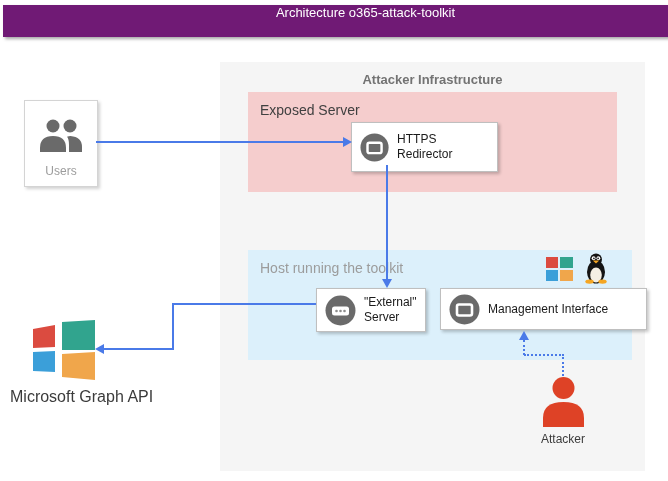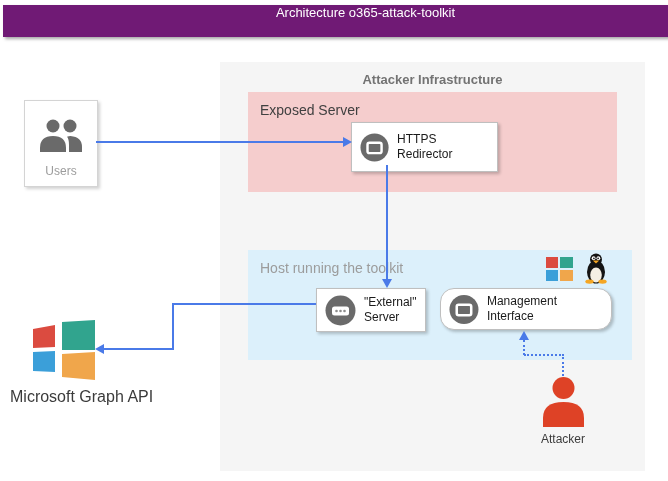--- a/index.html
+++ b/index.html
@@ -39,21 +39,21 @@
   
   .card{
     position:absolute;background:#ffffff;border:1px solid #BFBFBF;
     box-shadow:2px 2px 3px rgba(0,0,0,0.22);
     display:flex;align-items:center;gap:8px;padding:0 8px;box-sizing:border-box;
     font-size:12px;color:#1a1a1a;
   }
   .card .nlabel{line-height:1.25;}
   .card-https{left:351px;top:122px;width:147px;height:50px;}
   .card-external{left:316px;top:288px;width:110px;height:44px;}
-  .card-mgmt{left:440px;top:288px;width:172px;height:42px;border-radius:14px;}
+  .card-mgmt{left:440px;top:288px;width:207px;height:42px;}
   
   .users-card{
     position:absolute;left:24px;top:100px;width:72px;height:85px;
     background:#ffffff;border:1px solid #D4D4D4;
     box-shadow:2px 2px 3px rgba(0,0,0,0.18);
     display:flex;flex-direction:column;align-items:center;justify-content:flex-end;
   }
   .users-card svg{position:absolute;top:18px;left:50%;transform:translateX(-50%);}
   .users-label{font-size:12px;color:#9C9C9C;margin-bottom:8px;}
   

